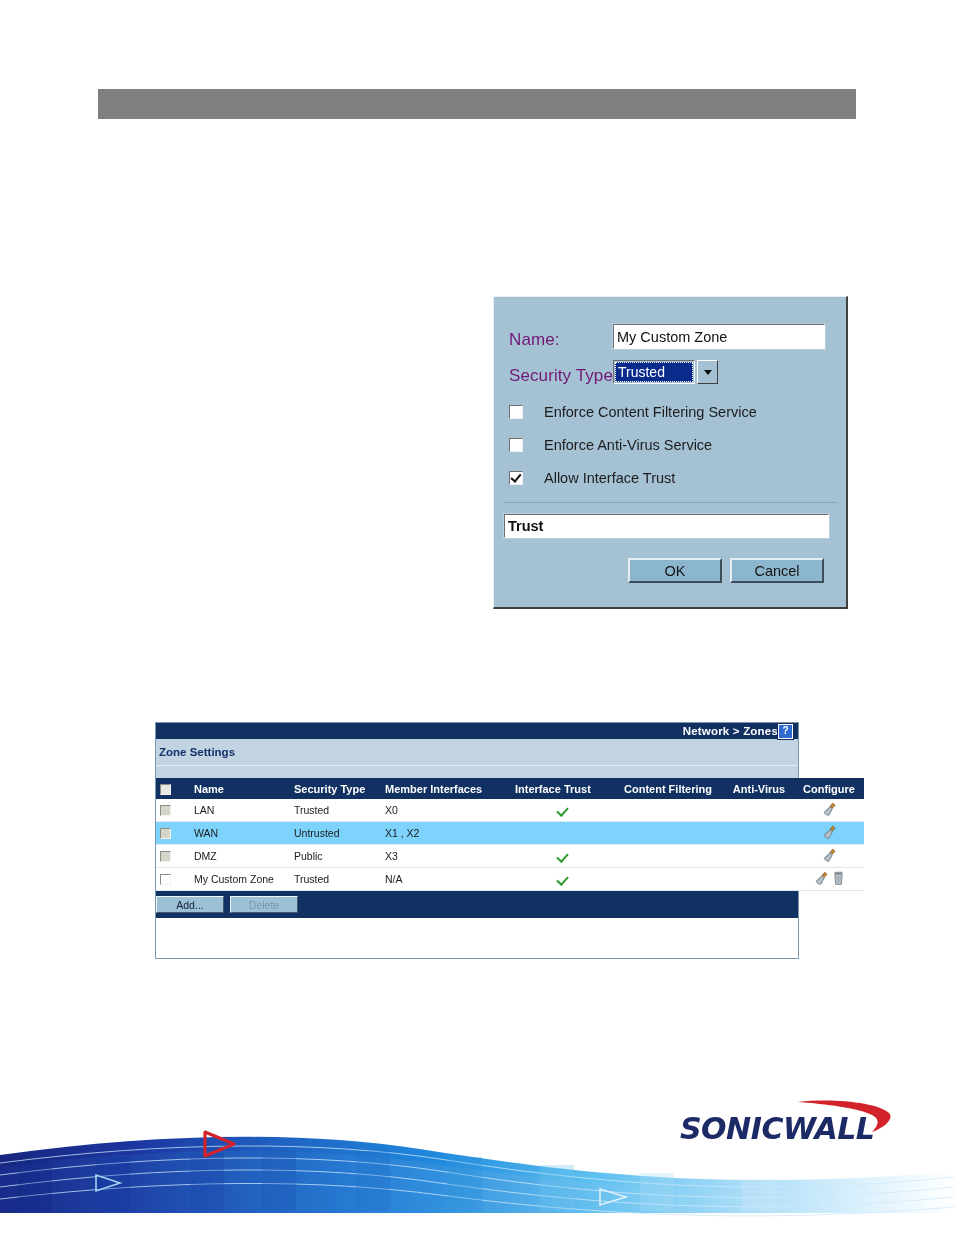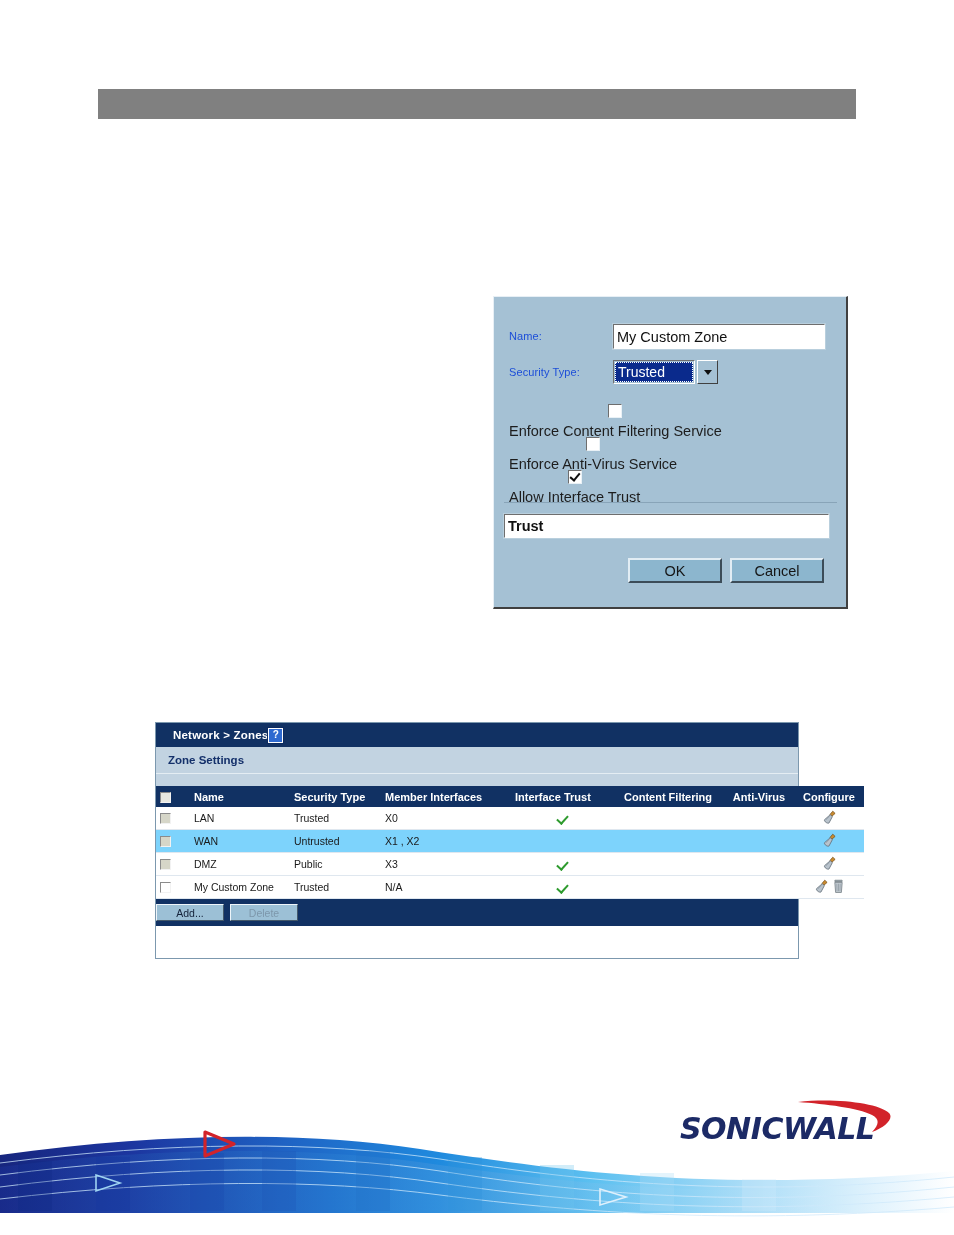--- a/index.html
+++ b/index.html
@@ -39,22 +39,22 @@
     border-bottom: 2px solid #404040;
     box-sizing: border-box;
   }
 
   .dlg-row {
     position: absolute;
     display: flex;
     align-items: center;
   }
   .dlg-label {
-    font-size: 11px;
-    color: #1d4ed8;
+    font-size: 17px;
+    color: #701a75;
     letter-spacing: .1px;
     text-align: center;
   }
   .row-name { left: 15px; top: 33px; }
   .row-sectype { left: 15px; top: 69px; }
 
   .text-input {
     background: #ffffff;
     border-top: 1px solid #6e6e6e;
     border-left: 1px solid #6e6e6e;
@@ -126,22 +126,21 @@
     border-right: 4.5px solid transparent;
     border-top: 5px solid #101010;
   }
 
   
   .cb-row {
     position: absolute;
     left: 15px;
     display: flex;
     align-items: center;
-    gap: 5px;
-    flex-direction: column;
+    gap: 21px;
   }
   .cb-row.cb1 { top: 107px; }
   .cb-row.cb2 { top: 140px; }
   .cb-row.cb3 { top: 173px; }
 
   .wincheck {
     width: 14px;
     height: 14px;
     background: #ffffff;
     border-top: 1px solid #6e6e6e;
@@ -218,25 +217,25 @@
     position: absolute;
     left: 155px;
     top: 722px;
     width: 644px;
     height: 237px;
     background: #ffffff;
     border: 1px solid #7c98ae;
     box-sizing: border-box;
   }
   .panel-titlebar {
-    height: 24px;
+    height: 16px;
     background: #113163;
     display: flex;
     align-items: center;
-    justify-content: flex-start;
+    justify-content: flex-end;
     padding: 0 5px 0 17px;
     box-sizing: border-box;
   }
   .panel-title {
     color: #ffffff;
     font-size: 11.5px;
     font-weight: bold;
     letter-spacing: .2px;
   }
   .help-btn {
@@ -452,21 +451,21 @@
 </div>
 
 <div class="zones-panel">
 
   <div class="panel-titlebar">
     <span class="panel-title">Network &gt; Zones</span>
     <span class="help-btn">?</span>
   </div>
 
   <div class="section-band">
-    <span class="section-title" style="padding-left:12px">Zone Settings</span>
+    <span class="section-title" style="padding-left:3px">Zone Settings</span>
   </div>
   <div class="band-gap"></div>
 
   <table class="zones">
     <thead>
       <tr>
         <th class="col-cb">
           <span class="gridcheck"></span>
         </th>
         <th class="col-name">Name</th>

